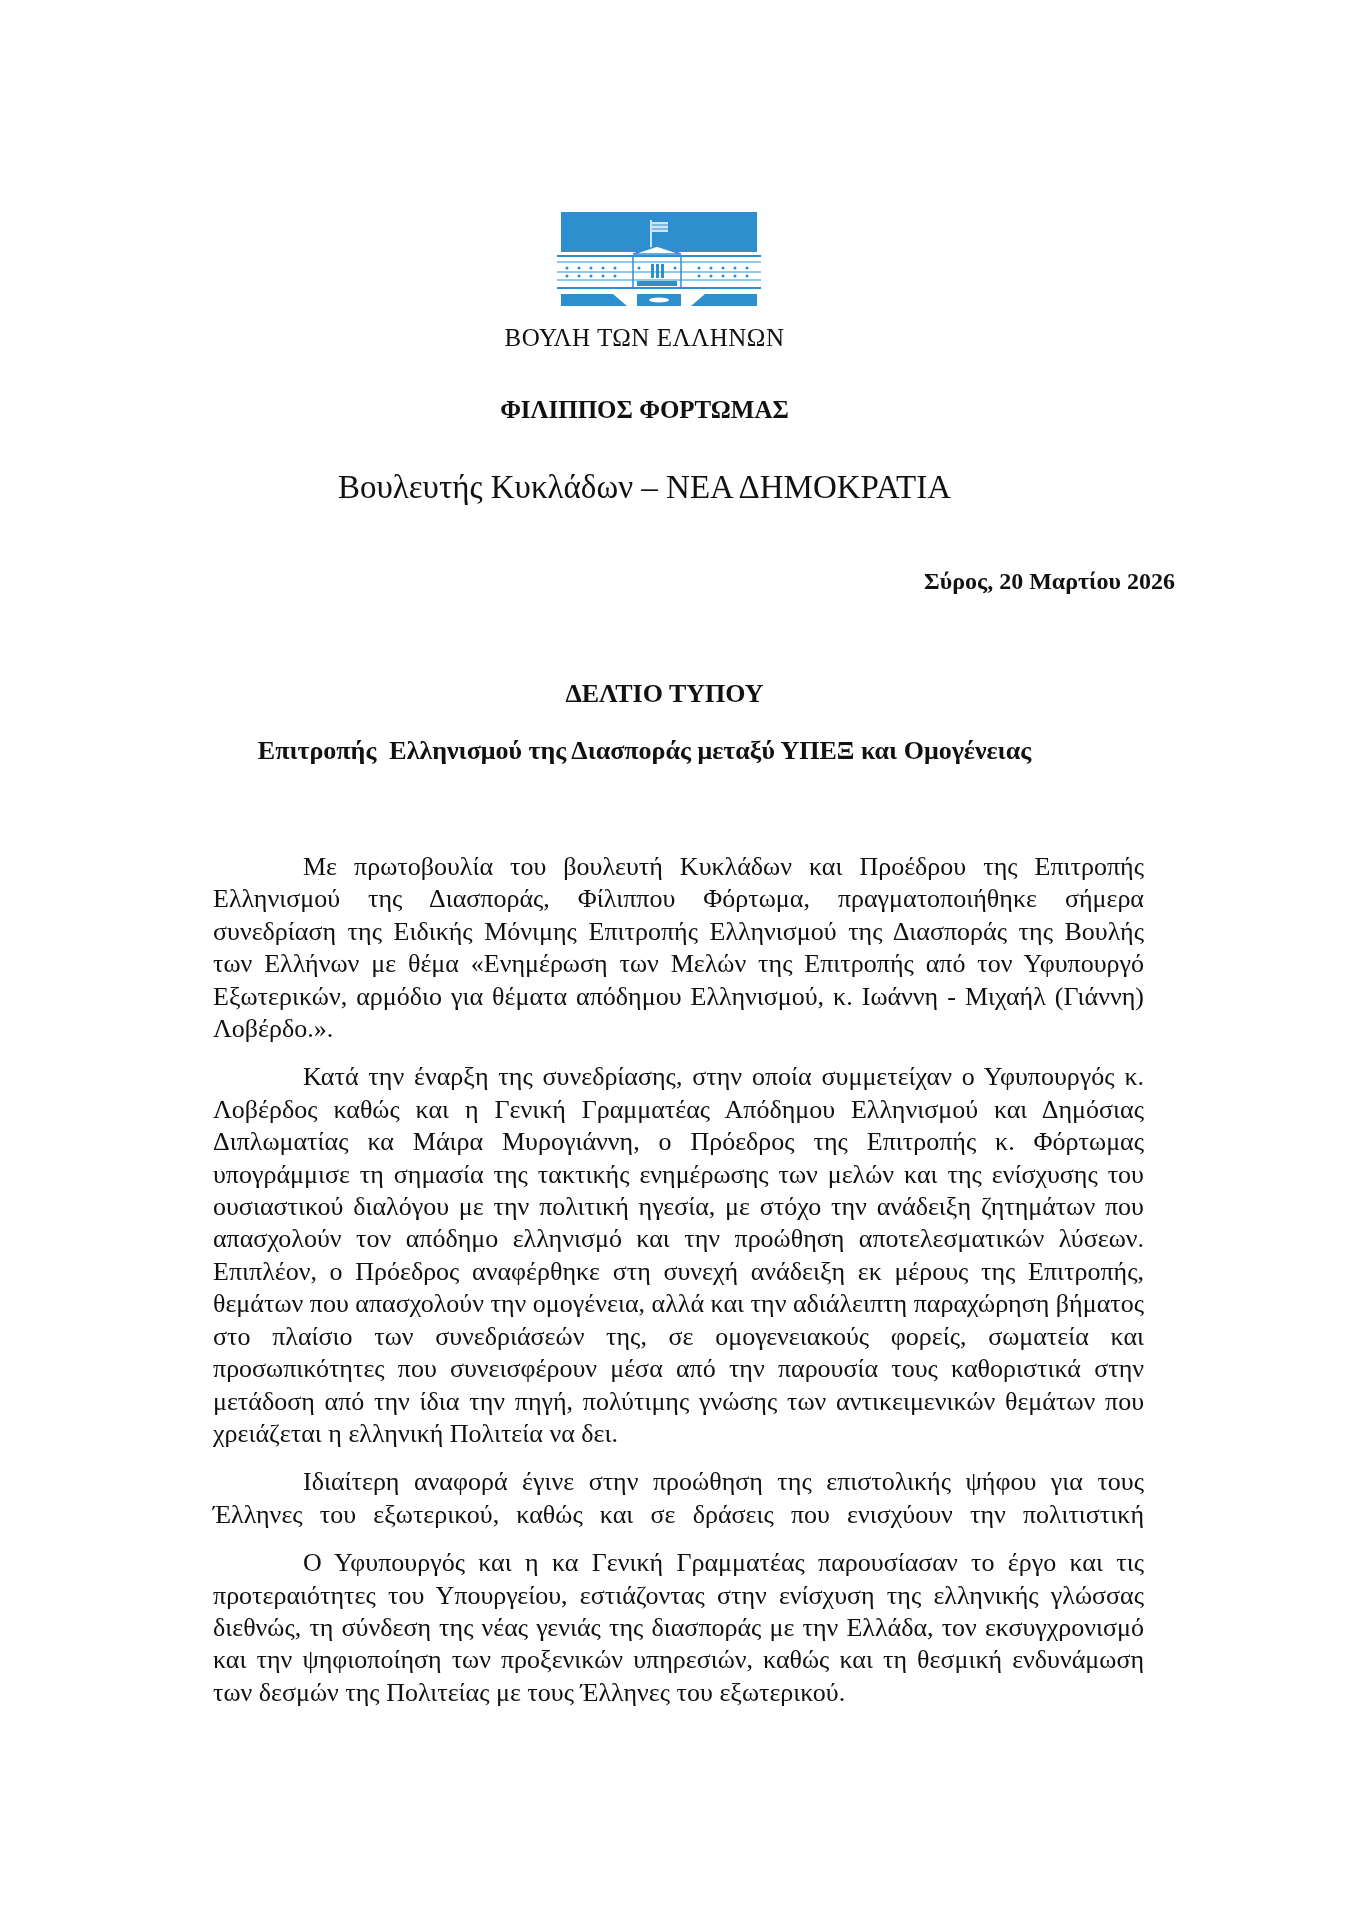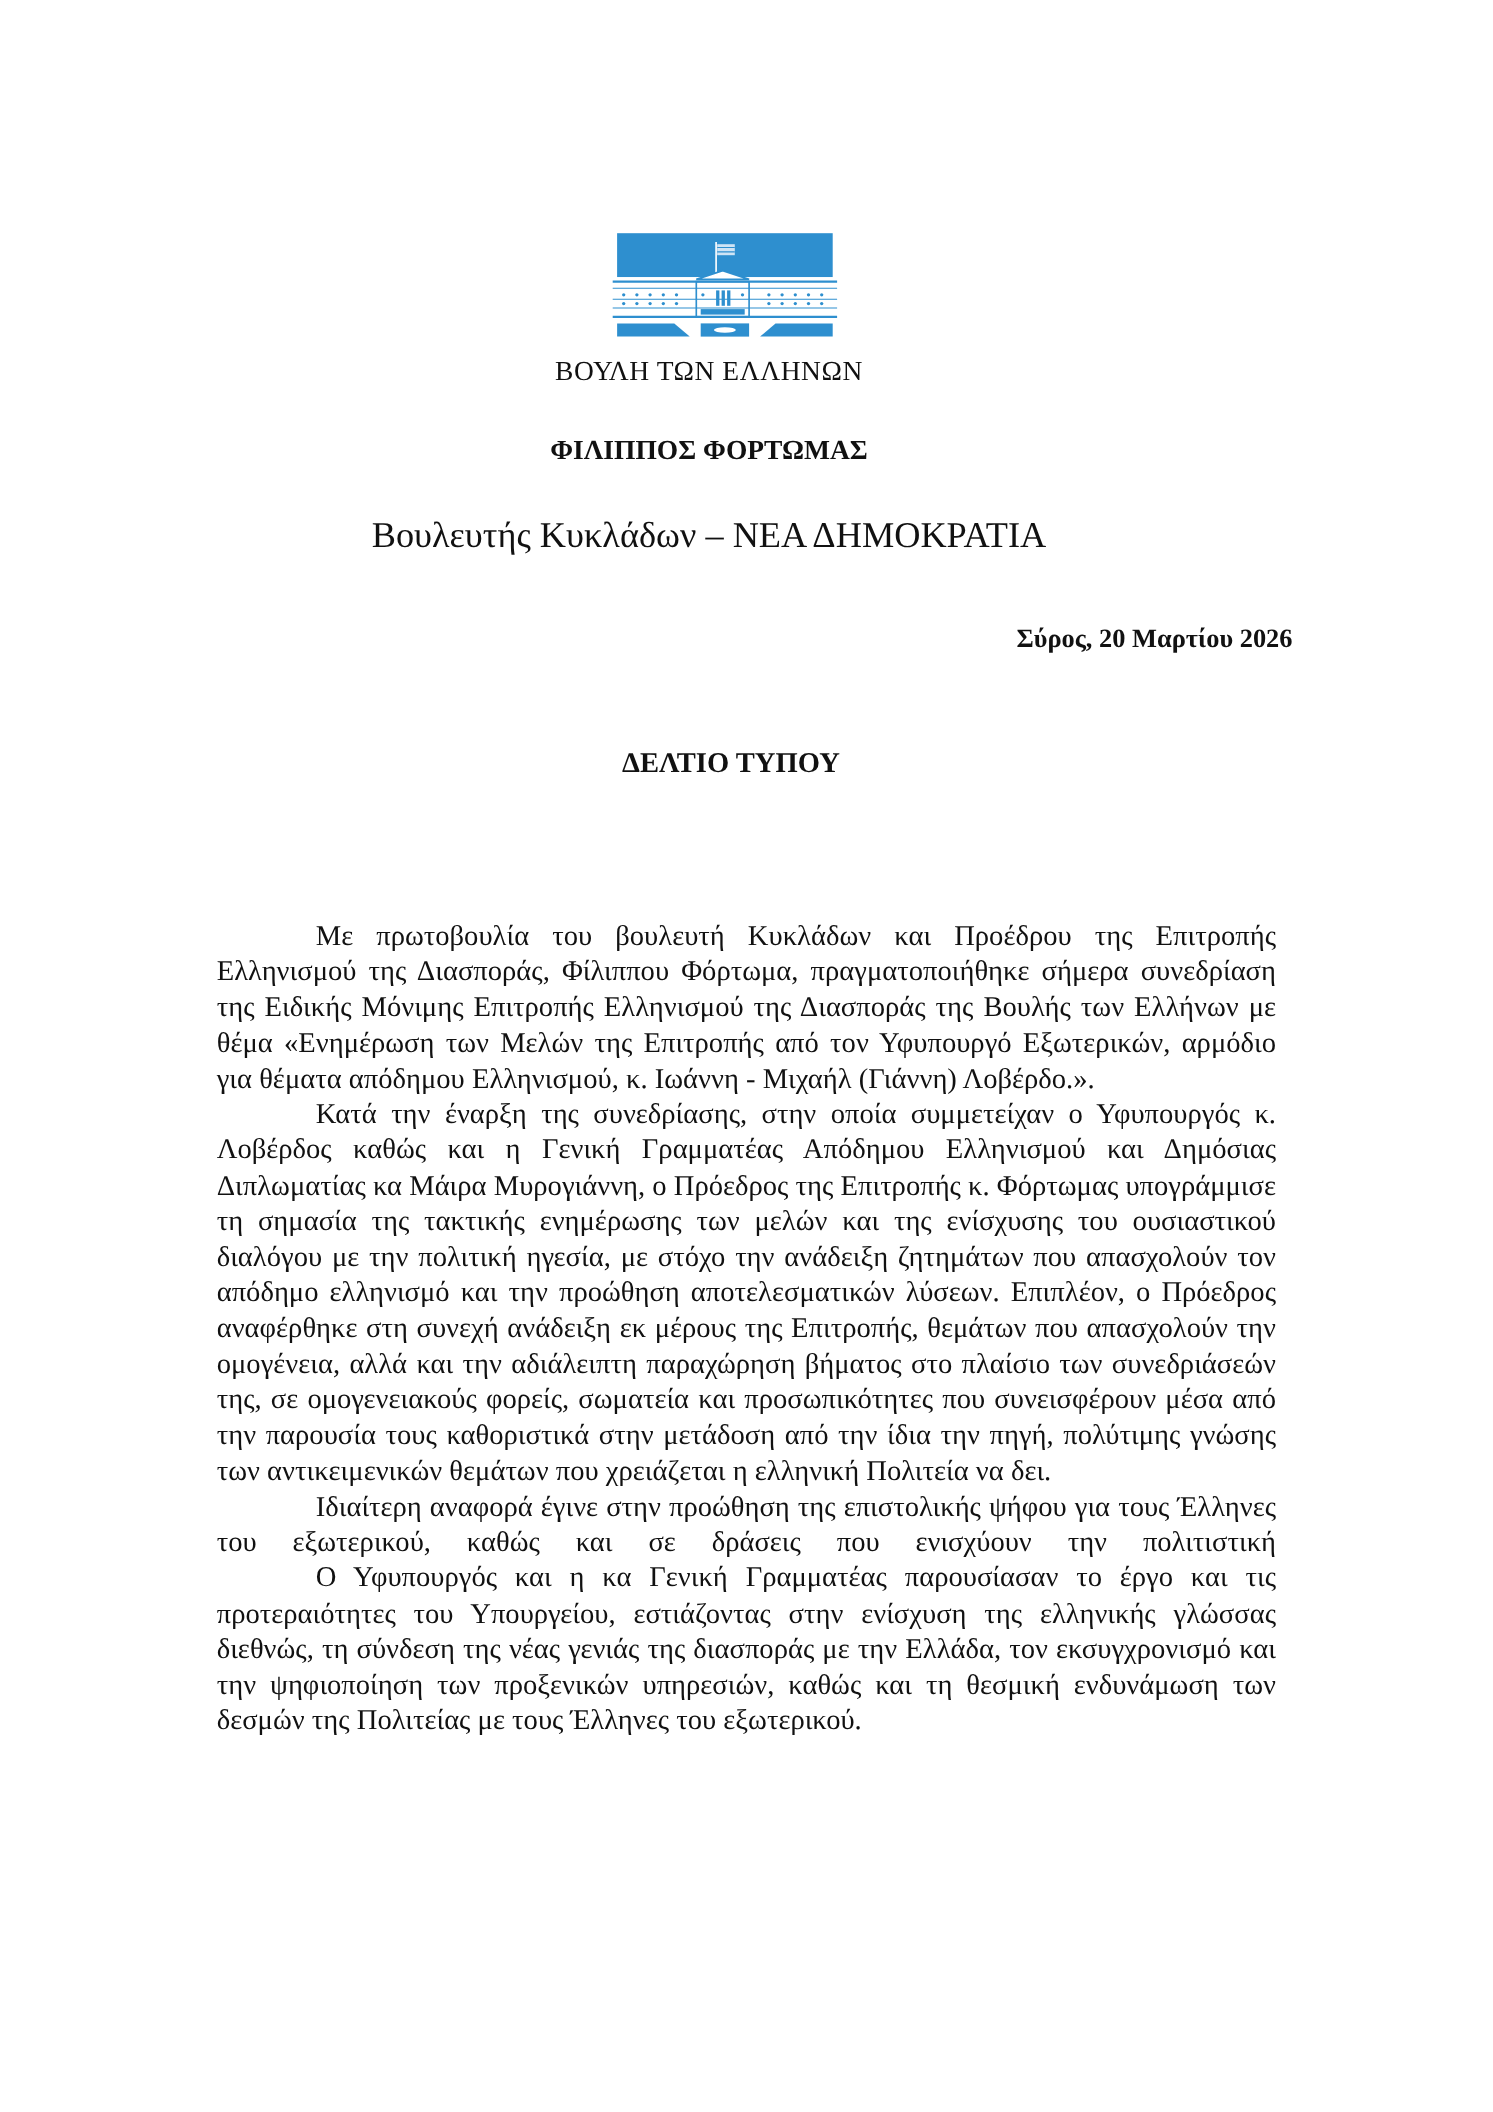--- a/index.html
+++ b/index.html
@@ -8,21 +8,21 @@
     .logo { position: absolute; left: 553px; top: 210px; width: 212px; height: 100px; }
     .center { position: absolute; left: 0; width: 1289px; text-align: center; }
     .parliament { top: 324px; font-size: 25px; letter-spacing: 0.5px; }
     .mp-name { top: 396px; font-size: 25px; font-weight: bold; }
     .mp-role { top: 469px; font-size: 33px; }
     .date { position: absolute; right: 182px; top: 568px; font-size: 24px; font-weight: bold; }
     .doc-type { top: 679px; font-size: 26px; font-weight: bold; padding-left: 20px; }
     .headline { top: 735px; font-size: 26px; font-weight: bold; line-height: 32px; }
     .body { position: absolute; left: 197px; width: 963px; top: 835px;
             font-size: 26px; line-height: 32.4px; text-align: justify; }
-    .body p { margin: 0; text-indent: 90px; font-family: Liberation Serif, serif; }
+    .body p { margin: 16px; text-indent: 90px; font-family: Liberation Serif, serif; }
   </style>
 </head>
 <body>
 
 <div class="logo">
   <svg width="212" height="100" viewBox="0 0 212 100" xmlns="http://www.w3.org/2000/svg">
     <rect x="8" y="2" width="196" height="40" fill="#2e8fcf"></rect>
     <rect x="4" y="42" width="204" height="46" fill="#ffffff"></rect>
 
     <line x1="98" y1="10" x2="98" y2="38" stroke="#ffffff" stroke-width="1.5"></line>
@@ -73,20 +73,21 @@
   </svg>
 </div>
 
 <div class="center parliament">ΒΟΥΛΗ ΤΩΝ ΕΛΛΗΝΩΝ</div>
 <div class="center mp-name">ΦΙΛΙΠΠΟΣ ΦΟΡΤΩΜΑΣ</div>
 <div class="center mp-role">Βουλευτής Κυκλάδων – ΝΕΑ ΔΗΜΟΚΡΑΤΙΑ</div>
 <div class="date">Σύρος, 20 Μαρτίου 2026</div>
 
 <div class="center doc-type">ΔΕΛΤΙΟ ΤΥΠΟΥ</div>
 <div class="center headline">
+  <div style="white-space: pre;">Επιτροπής  Ελληνισμού της Διασποράς μεταξύ ΥΠΕΞ και Ομογένειας</div>
 </div>
 
 <div class="body">
   <p>Με πρωτοβουλία του βουλευτή Κυκλάδων και Προέδρου της Επιτροπής Ελληνισμού της Διασποράς, Φίλιππου Φόρτωμα, πραγματοποιήθηκε σήμερα συνεδρίαση της Ειδικής Μόνιμης Επιτροπής Ελληνισμού της Διασποράς της Βουλής των Ελλήνων με θέμα «Ενημέρωση των Μελών της Επιτροπής από τον Υφυπουργό Εξωτερικών, αρμόδιο για θέματα απόδημου Ελληνισμού, κ. Ιωάννη - Μιχαήλ (Γιάννη) Λοβέρδο.».</p>
   <p>Κατά την έναρξη της συνεδρίασης, στην οποία συμμετείχαν ο Υφυπουργός κ. Λοβέρδος καθώς και η Γενική Γραμματέας Απόδημου Ελληνισμού και Δημόσιας Διπλωματίας κα Μάιρα Μυρογιάννη, ο Πρόεδρος της Επιτροπής κ. Φόρτωμας υπογράμμισε τη σημασία της τακτικής ενημέρωσης των μελών και της ενίσχυσης του ουσιαστικού διαλόγου με την πολιτική ηγεσία, με στόχο την ανάδειξη ζητημάτων που απασχολούν τον απόδημο ελληνισμό και την προώθηση αποτελεσματικών λύσεων. Επιπλέον, ο Πρόεδρος αναφέρθηκε στη συνεχή ανάδειξη εκ μέρους της Επιτροπής, θεμάτων που απασχολούν την ομογένεια, αλλά και την αδιάλειπτη παραχώρηση βήματος στο πλαίσιο των συνεδριάσεών της, σε ομογενειακούς φορείς, σωματεία και προσωπικότητες που συνεισφέρουν μέσα από την παρουσία τους καθοριστικά στην μετάδοση από την ίδια την πηγή, πολύτιμης γνώσης των αντικειμενικών θεμάτων που χρειάζεται η ελληνική Πολιτεία να δει.</p>
   <p style="text-align-last: justify;">Ιδιαίτερη αναφορά έγινε στην προώθηση της επιστολικής ψήφου για τους Έλληνες του εξωτερικού, καθώς και σε δράσεις που ενισχύουν την πολιτιστική</p>
   <p>Ο Υφυπουργός και η κα Γενική Γραμματέας παρουσίασαν το έργο και τις προτεραιότητες του Υπουργείου, εστιάζοντας στην ενίσχυση της ελληνικής γλώσσας διεθνώς, τη σύνδεση της νέας γενιάς της διασποράς με την Ελλάδα, τον εκσυγχρονισμό και την ψηφιοποίηση των προξενικών υπηρεσιών, καθώς και τη θεσμική ενδυνάμωση των δεσμών της Πολιτείας με τους Έλληνες του εξωτερικού.</p>
 </div>
 
 </body></html>

